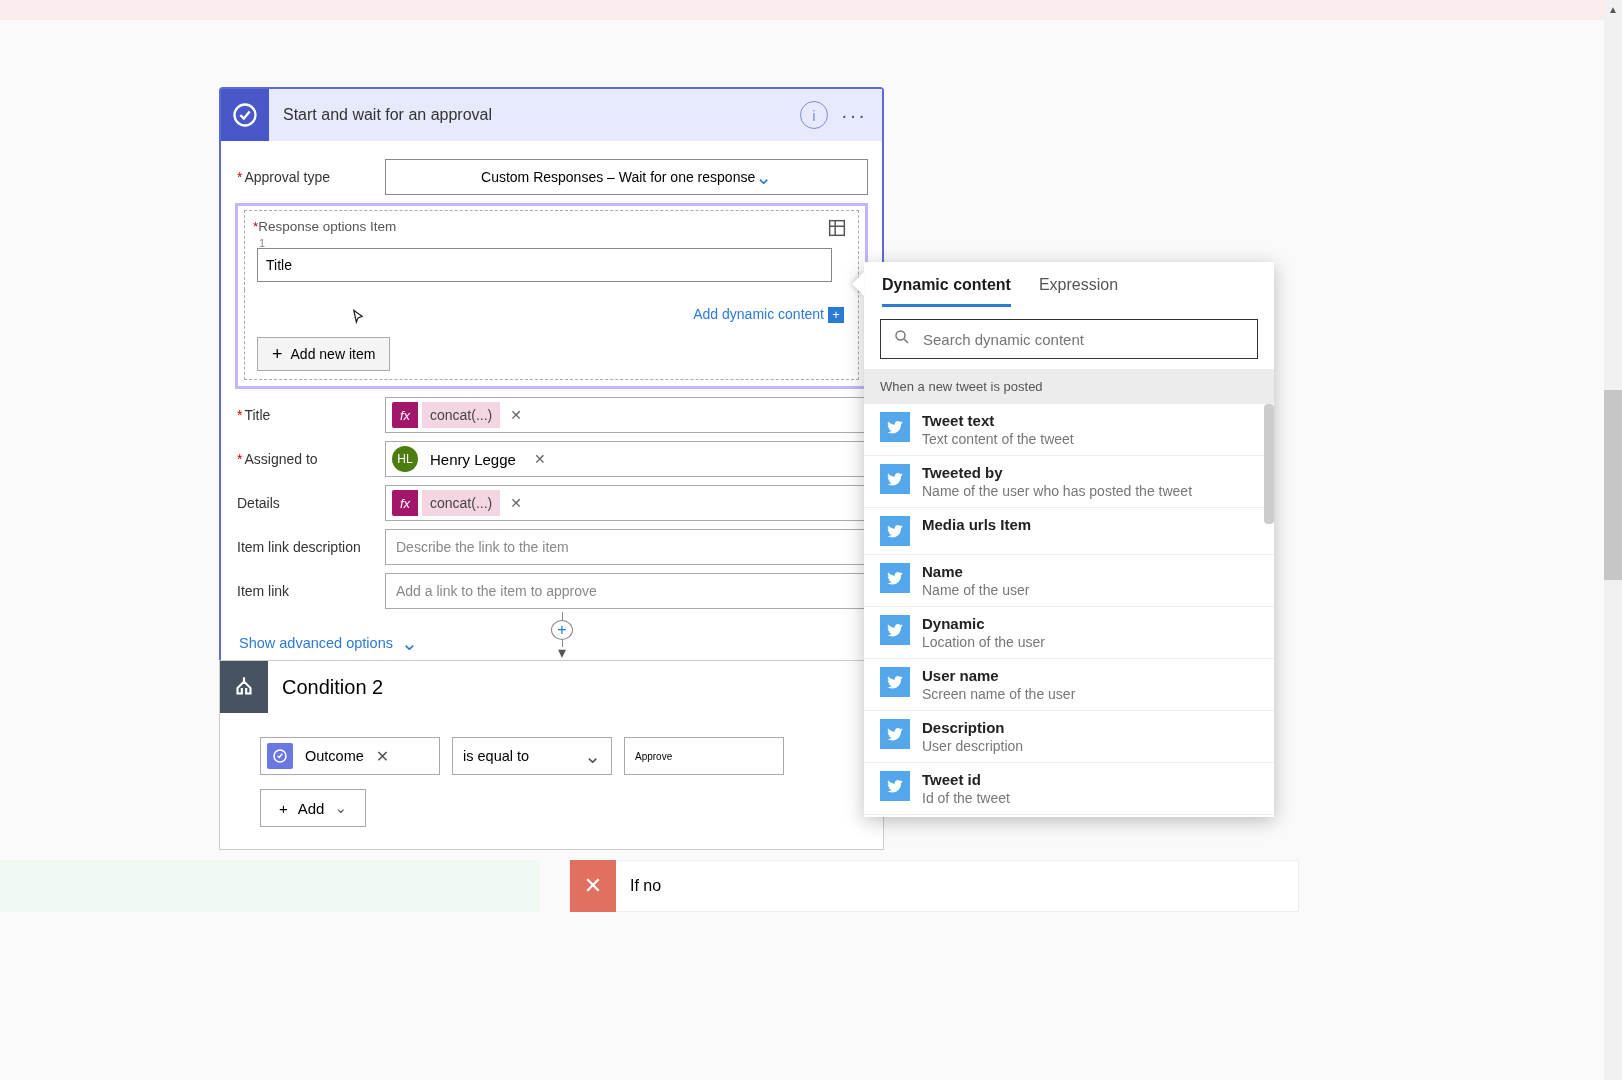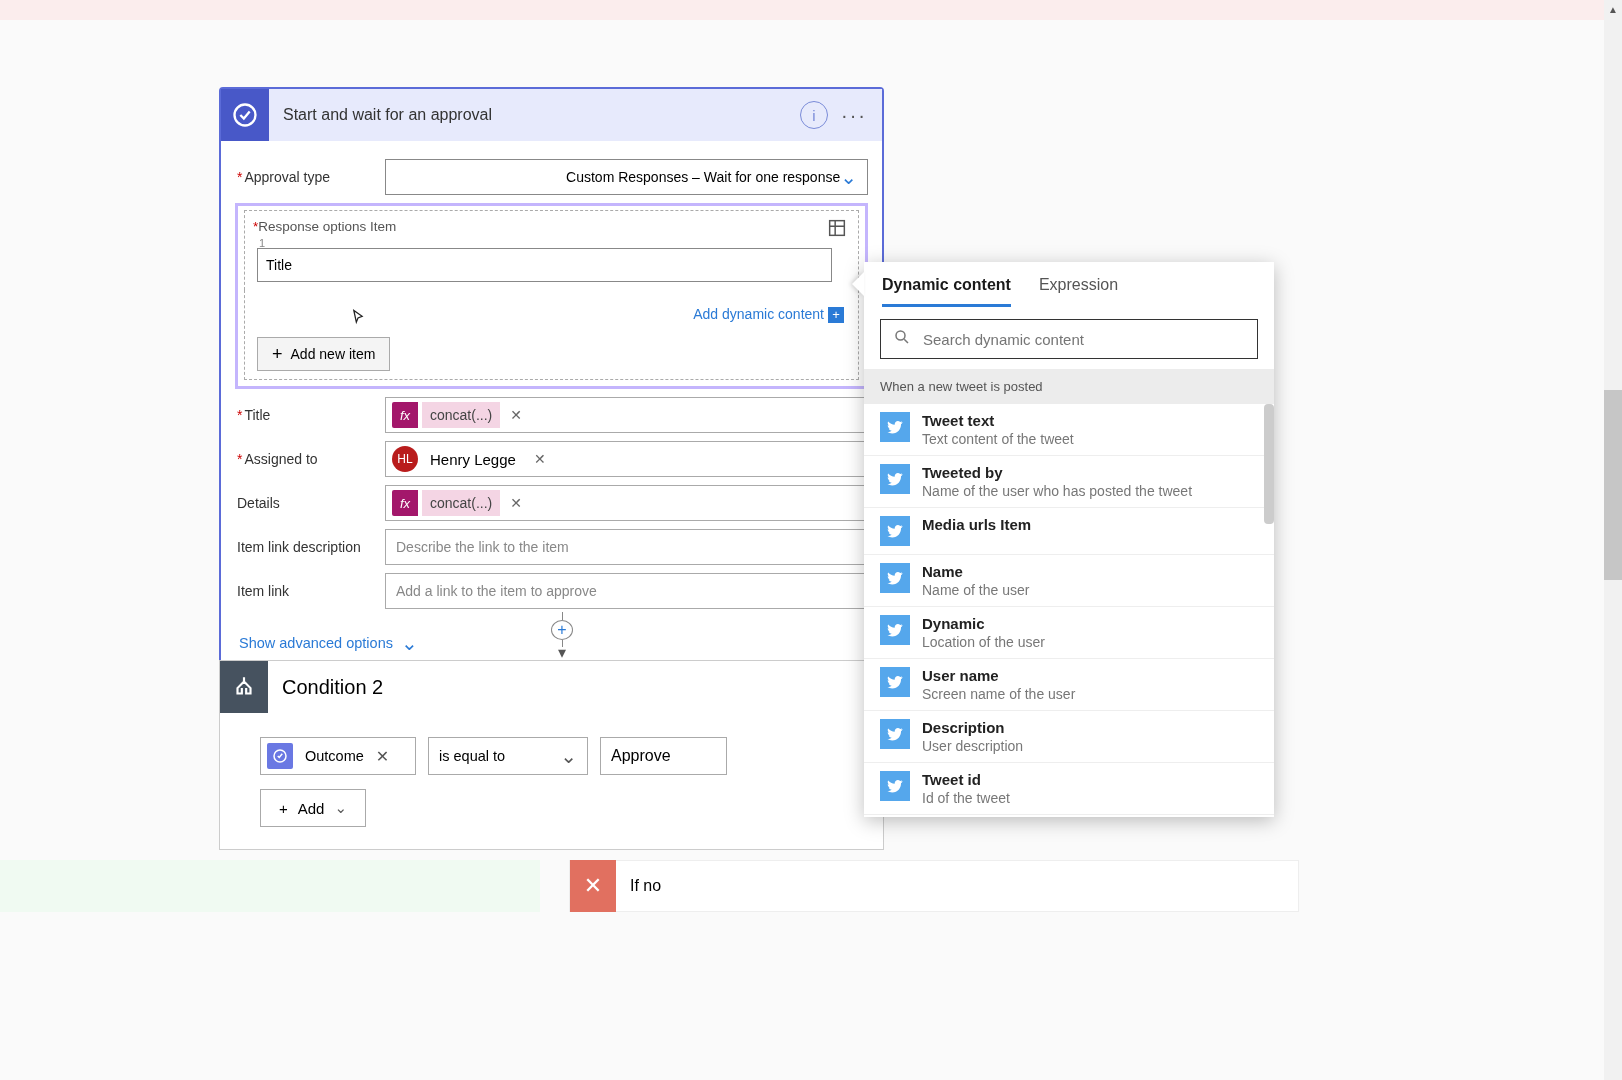--- a/index.html
+++ b/index.html
@@ -13,66 +13,66 @@
   .header-iconbox { width: 48px; height: 52px; background: #4858c8; display: flex; align-items: center; justify-content: center; }
   .header-iconbox svg { width: 28px; height: 28px; }
   .header-title { flex: 1; padding-left: 14px; font-size: 16px; color: #333; }
   .header-info { width: 28px; height: 28px; border: 1.5px solid #7a8bd8; border-radius: 50%; display:flex;align-items:center;justify-content:center;color:#7a8bd8; margin-right:12px; font-size:15px; cursor:pointer;}
   .header-more { width: 28px; display:flex;align-items:center;justify-content:center;color:#555; margin-right:14px; cursor:pointer;font-size:20px;letter-spacing:2px;}
   .card1-body { padding: 10px 14px 12px 14px; }
   .row { display: flex; align-items: center; margin: 8px 0; }
   .label { width: 150px; font-size: 14px; color: #333; padding-left: 2px; }
   .label .req { color: #c00; margin-right: 2px; }
   .field { flex: 1; }
-  .select { border: 1px solid #888; height: 36px; display:flex; align-items:center; padding:0 10px; font-size: 14px; justify-content:flex-end; background:#fff; }
+  .select { border: 1px solid #888; height: 36px; display:flex; align-items:center; padding:0 10px; font-size: 14px; justify-content:center; background:#fff; }
   .chev-down { color:#2a7ad6; font-size:20px; }
 
   .highlight-box { border: 3px solid #c4b5fd; padding: 4px 6px 6px 6px; margin: 6px 0 0 0; display:flex; flex-direction:column;}
   .dashed-area { border: 1px dashed #aaa; margin: 0 0 0 0; padding: 8px; position:relative;}
   .resp-label { font-size: 13.5px; color:#555; }
   .resp-label .req { color:#c00; }
   .resp-idx { font-size: 11px; color:#888; position:absolute; top:26px; left:14px;}
   .resp-input { border:1px solid #888; height: 34px; width: 575px; padding: 0 8px; font-size:14px; margin-top:14px; margin-left:4px; display:flex;align-items:center;}
   .array-picker { position:absolute; right:10px; top:6px; width:22px; height:22px; cursor:pointer; }
   .add-dyn { text-align: right; color:#2a7ad6; font-size:14px; margin:8px 6px 8px 0; }
   .add-dyn-badge{ display:inline-block; background:#2a7ad6;color:#fff; width:16px;height:16px; font-size:13px; text-align:center; line-height:16px; margin-left:4px;}
   .btn-add-item { border:1px solid #aaa; background:#f4f4f4; height:34px; padding:0 14px; font-size:14px; display:inline-flex; align-items:center; gap:8px; cursor:pointer; margin:6px 0 0 4px;}
   .cursor-icon { position:absolute; left:348px; top:288px; width:20px; height:20px; pointer-events:none;}
 
   .token-row { border:1px solid #aaa; min-height:36px; display:flex;align-items:center; padding:3px 6px; gap:4px; background:#fff;}
   .token-fx { background:#a3176b; color:#fff; width:26px; height:26px; display:flex;align-items:center;justify-content:center; font-style:italic; font-size:13px; border-radius:2px 0 0 2px;}
   .token-label { background:#f4d5e4; color:#444; height:26px; display:flex;align-items:center; padding:0 8px; font-size:14px;}
   .token-x { color:#666; font-size:14px; padding:0 6px; cursor:pointer;}
-  .avatar { width:26px;height:26px;border-radius:50%; background:#b91c1c; color:#fff; font-size:12px; display:flex;align-items:center;justify-content:center; }
+  .avatar { width:26px;height:26px;border-radius:50%; background:#4d7c0f; color:#fff; font-size:12px; display:flex;align-items:center;justify-content:center; }
   .person-name { font-size:15px; padding:0 8px; }
   .plain-input { border:1px solid #aaa; height:36px; padding:0 10px; font-size:14px; color:#888; display:flex;align-items:center; background:#fff;}
   .show-adv { color:#2a7ad6; font-size:14.5px; margin: 14px 4px 6px 4px; display:inline-flex; align-items:center; gap:8px; cursor:pointer;}
 
   
   .connector { position:absolute; left:550px; top:592px; width:24px; height:50px; display:flex; flex-direction:column; align-items:center;}
   .conn-line { width:1px; height:10px; background:#888;}
   .conn-plus { width:22px;height:22px;border:1px solid #888;border-radius:50%;display:flex;align-items:center;justify-content:center;color:#2a7ad6;font-size:16px;background:#fff; cursor:pointer;}
   .conn-arrow { font-size:16px; color:#555; margin-top:-4px;}
 
   
   .card2 { position:absolute; left:219px; top:640px; width:665px; border:1px solid #ccc; background:#fff; }
   .card2-header { display:flex; align-items:center; height:52px; }
   .card2-hicon { width:48px; height:52px; background:#46525f; display:flex;align-items:center;justify-content:center;}
   .card2-hicon svg { width:26px; height:26px;}
   .card2-title { flex:1; padding-left:14px; font-size:20px;}
   .card2-body { padding: 24px 40px 22px 40px; }
   .cond-row { display:flex; gap:12px; margin-bottom:14px;}
   .cond-pill { border:1px solid #aaa; height:38px; display:flex; align-items:center;}
-  .cond-outcome { width:156px; padding:0 6px; gap:6px;}
+  .cond-outcome { width:180px; padding:0 6px; gap:6px;}
   .oc-icon { width:26px;height:26px; background:#6a78e3; display:flex;align-items:center;justify-content:center; border-radius:2px;}
   .oc-icon svg{width:18px;height:18px;}
   .oc-label { font-size:14.5px; padding-left:6px;}
   .oc-x { color:#555; padding:0 6px; cursor:pointer;}
   .cond-op { width:160px; padding:0 10px; justify-content:space-between; font-size:14.5px;}
-  .cond-val { width:127px; padding:0 10px; font-size:16px;}
+  .cond-val { width:160px; padding:0 10px; font-size:10px;}
   .btn-add { border:1px solid #aaa; height:38px; padding:0 18px; display:inline-flex; align-items:center; gap:10px; font-size:15px; cursor:pointer;}
 
   
   .ifno { position:absolute; left:569px; top:840px; width:730px; height:52px; border:1px solid #eee; background:#fff; display:flex; align-items:center;}
   .ifno-icon { width:46px; height:52px; background:#e17060; display:flex;align-items:center;justify-content:center; color:#fff; font-size:22px;}
   .ifno-title { padding-left:14px; font-size:16px; }
   .ifyes-ghost { position:absolute; left:0; top:840px; width:540px; height:52px; background:#f0faf2; }
 
   
   .dyn-panel { position:absolute; left:864px; top:242px; width:410px; height:555px; background:#fff; box-shadow:0 4px 18px rgba(0,0,0,.25); display:flex; flex-direction:column;}

